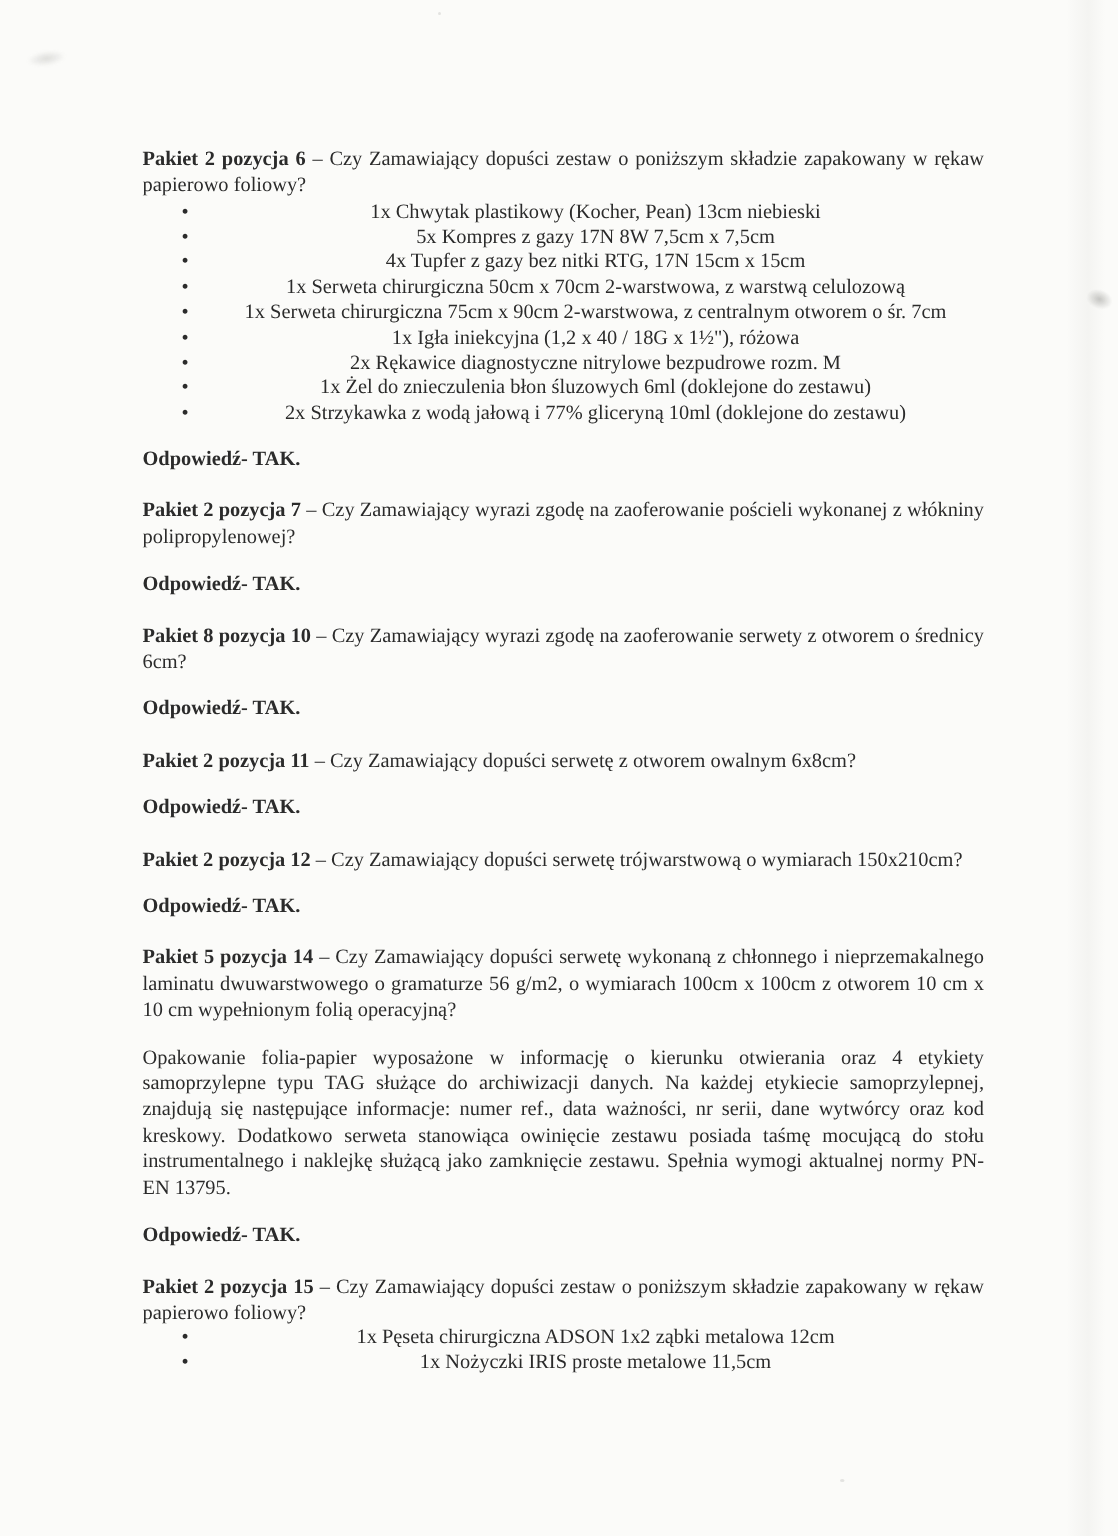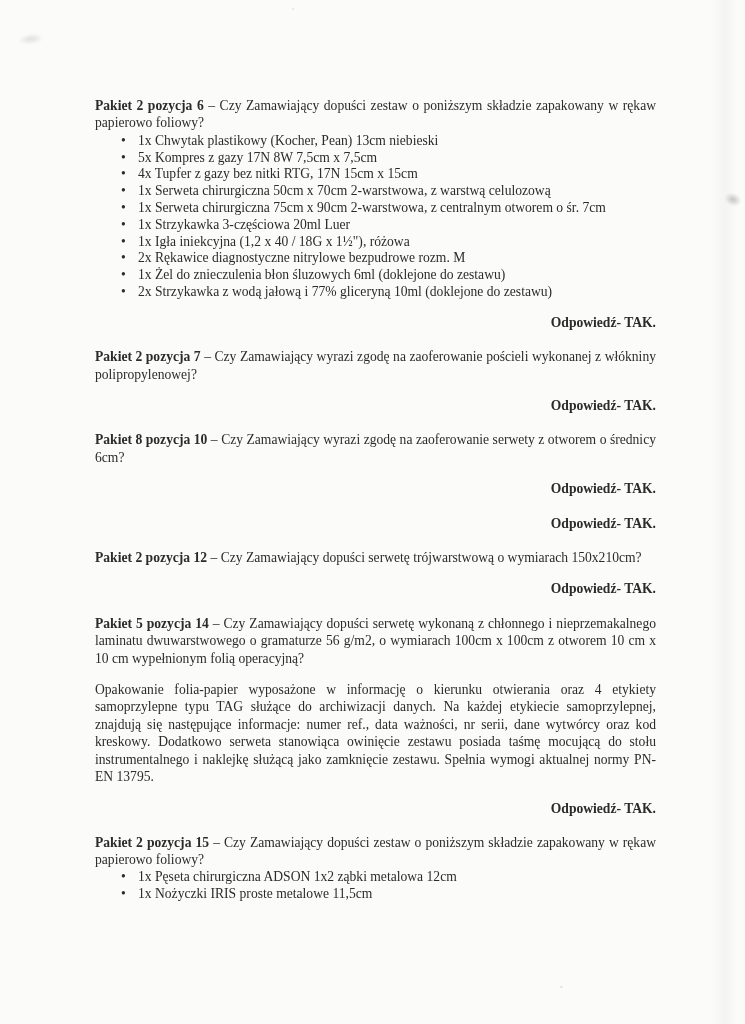--- a/index.html
+++ b/index.html
@@ -36,37 +36,37 @@
   ul.items {
     list-style: none;
     margin: 0 0 13px 0;
     padding: 0;
   }
   ul.items li {
     position: relative;
     padding-left: 43px;
     font-size: 13.6px;
     line-height: 16.8px;
-    text-align: left;
+    text-align: center;
   }
   ul.items li::before {
     content: "\2022";
     position: absolute;
     left: 26px;
     top: 0;
     font-size: 13.6px;
   }
   ul.items li .u {
   }
   .answer {
     font-weight: bold;
     font-size: 13.6px;
     line-height: 17.4px;
     margin: 0 0 17px 0;
-    text-align: right;
+    text-align: left;
   }
   .section:last-child .para,
   .section:last-child ul.items {
     margin-bottom: 0;
   }
   
   .smudge {
     position: absolute;
     pointer-events: none;
   }
@@ -110,37 +110,37 @@
 <div class="page-content">
   <div id="doc">
       <div class="section">
         <p class="para tight"><span class="hd">Pakiet 2 pozycja 6</span><span> – Czy Zamawiający dopuści zestaw o poniższym składzie zapakowany w rękaw papierowo foliowy?</span></p>
         <ul class="items">
           <li><span>1x Chwytak plastikowy (Kocher, Pean) 13cm niebieski</span></li>
           <li><span>5x Kompres z gazy 17N 8W 7,5cm x 7,5cm</span></li>
           <li><span>4x Tupfer z gazy bez nitki RTG, 17N 15cm x 15cm</span></li>
           <li><span>1x Serweta chirurgiczna 50cm x 70cm 2-warstwowa, z warstwą celulozową</span></li>
           <li><span>1x Serweta chirurgiczna 75cm x 90cm 2-warstwowa, z centralnym otworem o śr. 7cm</span></li>
-          <li><span>1x Strzykawka 3-częściowa 20ml Luer</span></li>
           <li><span>1x Igła iniekcyjna (1,2 x 40 / 18G x 1½"), różowa</span></li>
           <li><span>2x Rękawice diagnostyczne nitrylowe bezpudrowe rozm. M</span></li>
           <li><span class="u">1x Żel do znieczulenia błon śluzowych 6ml (doklejone do zestawu)</span></li>
           <li><span class="u">2x Strzykawka z wodą jałową i 77% gliceryną 10ml (doklejone do zestawu)</span></li>
         </ul>
         <p class="answer">Odpowiedź- TAK.</p>
       </div>
       <div class="section">
         <p class="para"><span class="hd">Pakiet 2 pozycja 7</span><span> – Czy Zamawiający wyrazi zgodę na zaoferowanie pościeli wykonanej z włókniny polipropylenowej?</span></p>
         <p class="answer">Odpowiedź- TAK.</p>
       </div>
       <div class="section">
         <p class="para"><span class="hd">Pakiet 8 pozycja 10</span><span> – Czy Zamawiający wyrazi zgodę na zaoferowanie serwety z otworem o średnicy 6cm?</span></p>
         <p class="answer">Odpowiedź- TAK.</p>
       </div>
       <div class="section">
+        <p class="para"><span class="hd">Pakiet 2 pozycja 11</span><span> – Czy Zamawiający dopuści serwetę z otworem owalnym 6x8cm?</span></p>
         <p class="answer">Odpowiedź- TAK.</p>
       </div>
       <div class="section">
         <p class="para"><span class="hd">Pakiet 2 pozycja 12</span><span> – Czy Zamawiający dopuści serwetę trójwarstwową o wymiarach 150x210cm?</span></p>
         <p class="answer">Odpowiedź- TAK.</p>
       </div>
       <div class="section">
         <p class="para"><span class="hd">Pakiet 5 pozycja 14</span><span> – Czy Zamawiający dopuści serwetę wykonaną z chłonnego i nieprzemakalnego laminatu dwuwarstwowego o gramaturze 56 g/m2, o wymiarach 100cm x 100cm z otworem 10 cm x 10 cm wypełnionym folią operacyjną?</span></p>
         <p class="para">Opakowanie folia-papier wyposażone w informację o kierunku otwierania oraz 4 etykiety samoprzylepne typu TAG służące do archiwizacji danych. Na każdej etykiecie samoprzylepnej, znajdują się następujące informacje: numer ref., data ważności, nr serii, dane wytwórcy oraz kod kreskowy. Dodatkowo serweta stanowiąca owinięcie zestawu posiada taśmę mocującą do stołu instrumentalnego i naklejkę służącą jako zamknięcie zestawu. Spełnia wymogi aktualnej normy PN-EN 13795.</p>
         <p class="answer">Odpowiedź- TAK.</p>

